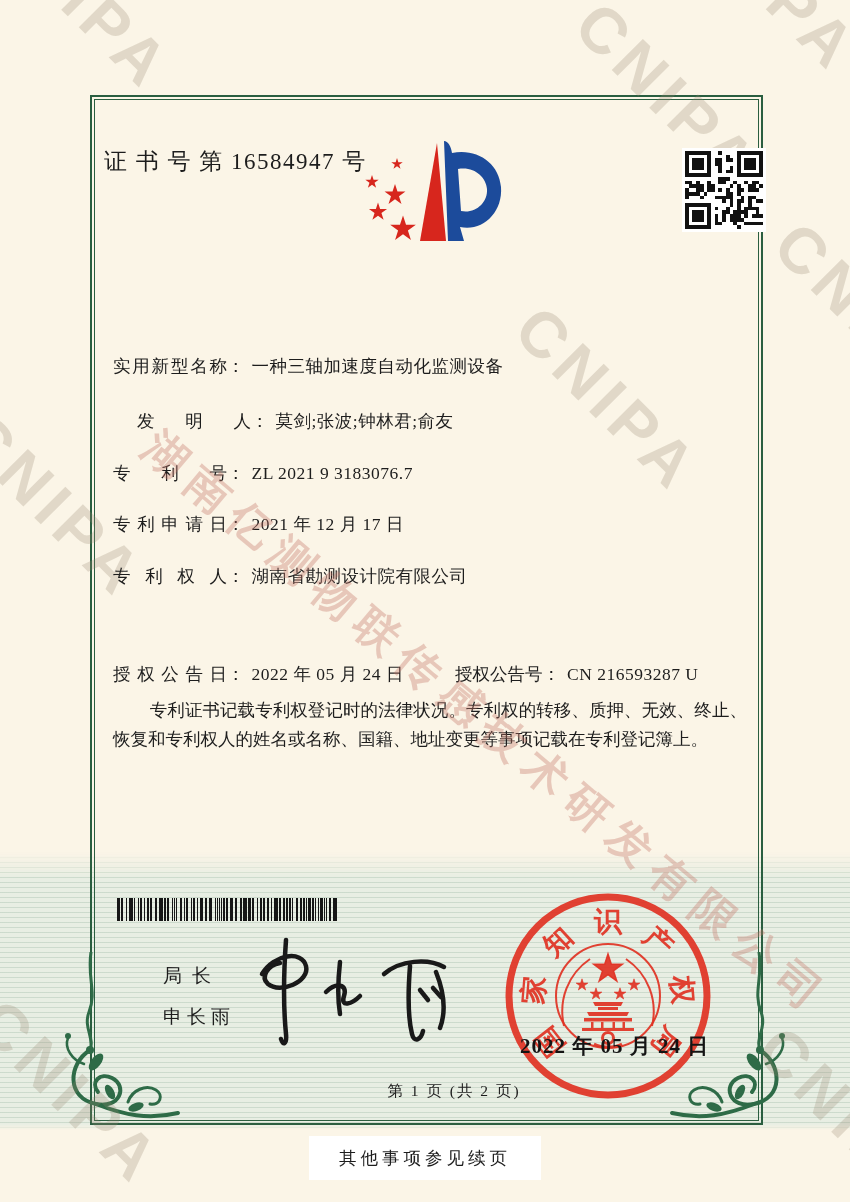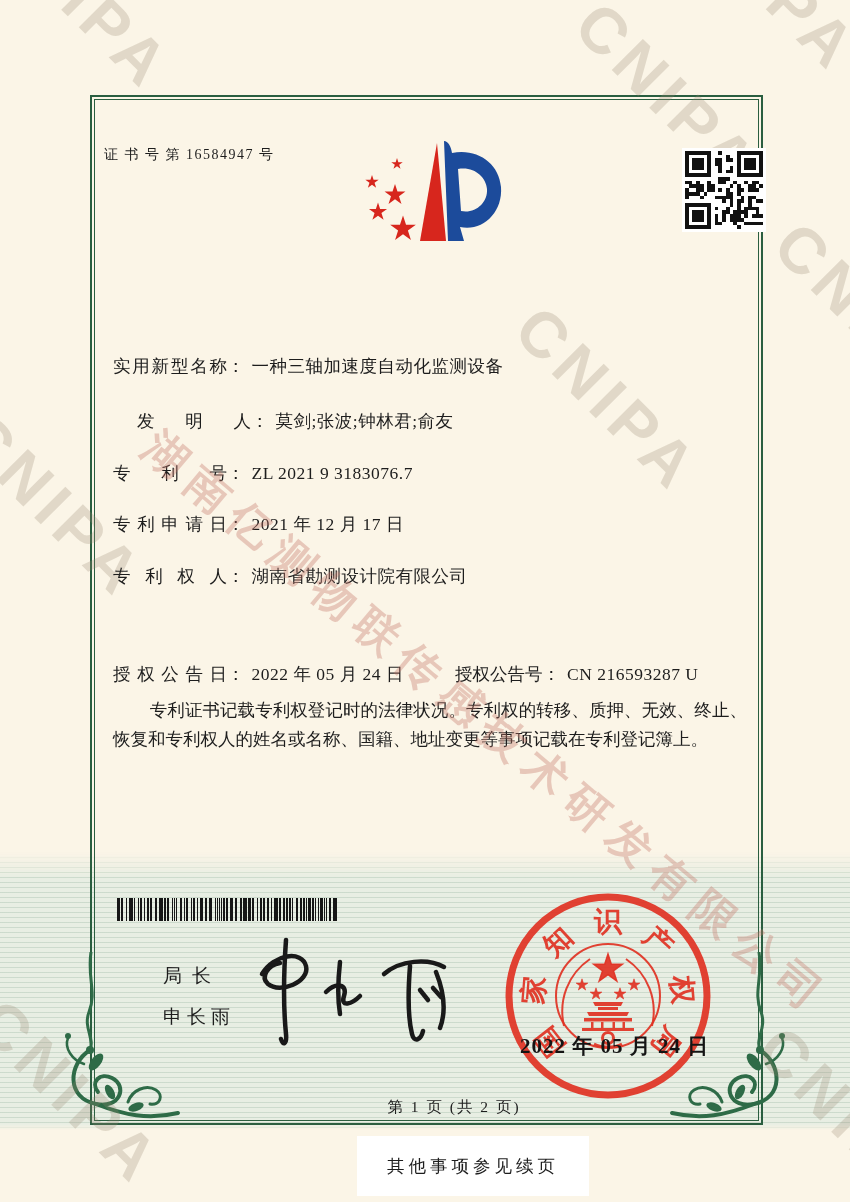--- a/index.html
+++ b/index.html
@@ -40,21 +40,21 @@
   }
   .wm-company{
     position:absolute; left:168px; top:418px; z-index:6;
     font-size:44px; font-weight:bold; letter-spacing:11px; white-space:nowrap;
     color:rgba(197,118,106,0.36); transform:rotate(40deg); transform-origin:left top;
     pointer-events:none;
   }
 
   .content{position:absolute; inset:0; z-index:5;}
 
-  .cert-no{position:absolute; left:104px; top:146px; font-size:14px; letter-spacing:1.5px;}
+  .cert-no{position:absolute; left:104px; top:146px; font-size:23px; letter-spacing:1.5px;}
 
   .logo{position:absolute; left:347px; top:139px;}
   .qr{position:absolute; left:682px; top:148px; background:#fff; padding:3px;}
 
   .title{
     position:absolute; left:90px; width:669px; top:250px; text-align:center;
     font-size:42px; font-weight:bold; letter-spacing:9px;
   }
 
   .field-row{position:absolute; left:113px; font-size:17.5px; white-space:nowrap;}
@@ -92,26 +92,26 @@
     font-family:"Liberation Serif","DejaVu Serif",serif;
   }
   .seal-date{
     position:absolute; left:520px; top:1032px; width:200px; z-index:8;
     font-size:21px; font-weight:bold; letter-spacing:1px; color:#141414;
     white-space:nowrap;
   }
 
   .page-info{
     position:absolute; left:90px; width:728px; top:1081px; text-align:center;
-    font-size:15.5px; letter-spacing:2px; z-index:5;margin-top:16px;
+    font-size:15.5px; letter-spacing:2px; z-index:5;
   }
   .continuation{
     position:absolute; left:50%; transform:translateX(-50%); top:1136px;
-    background:#ffffff; padding:18px 30px; font-size:17.5px; letter-spacing:4px;
-    z-index:5; white-space:nowrap;margin-left:48px;
+    background:#ffffff; padding:10px 30px; font-size:17.5px; letter-spacing:4px;
+    z-index:5; white-space:nowrap;
   }
 </style>
 </head>
 <body>
 
 <div class="page">
 
   <div class="wave-band"></div>
 
   <div class="frame"></div>

